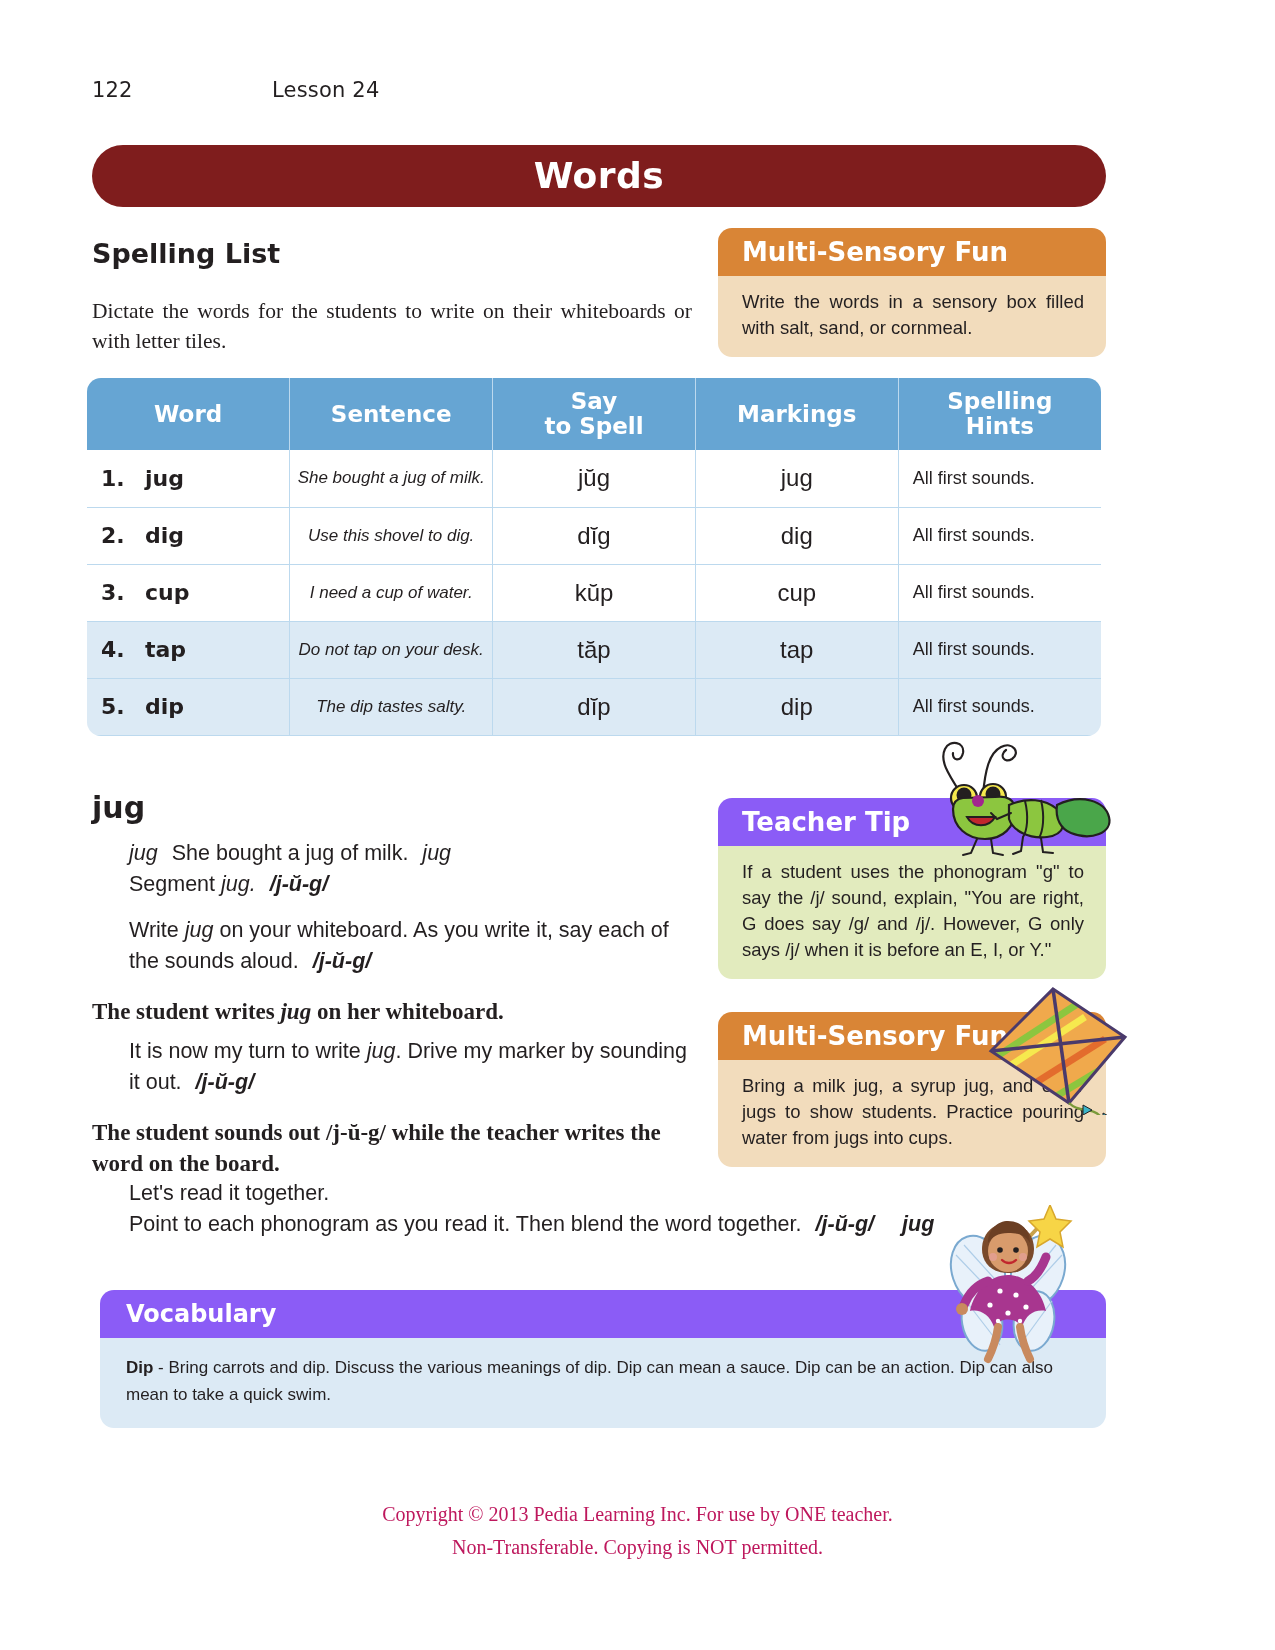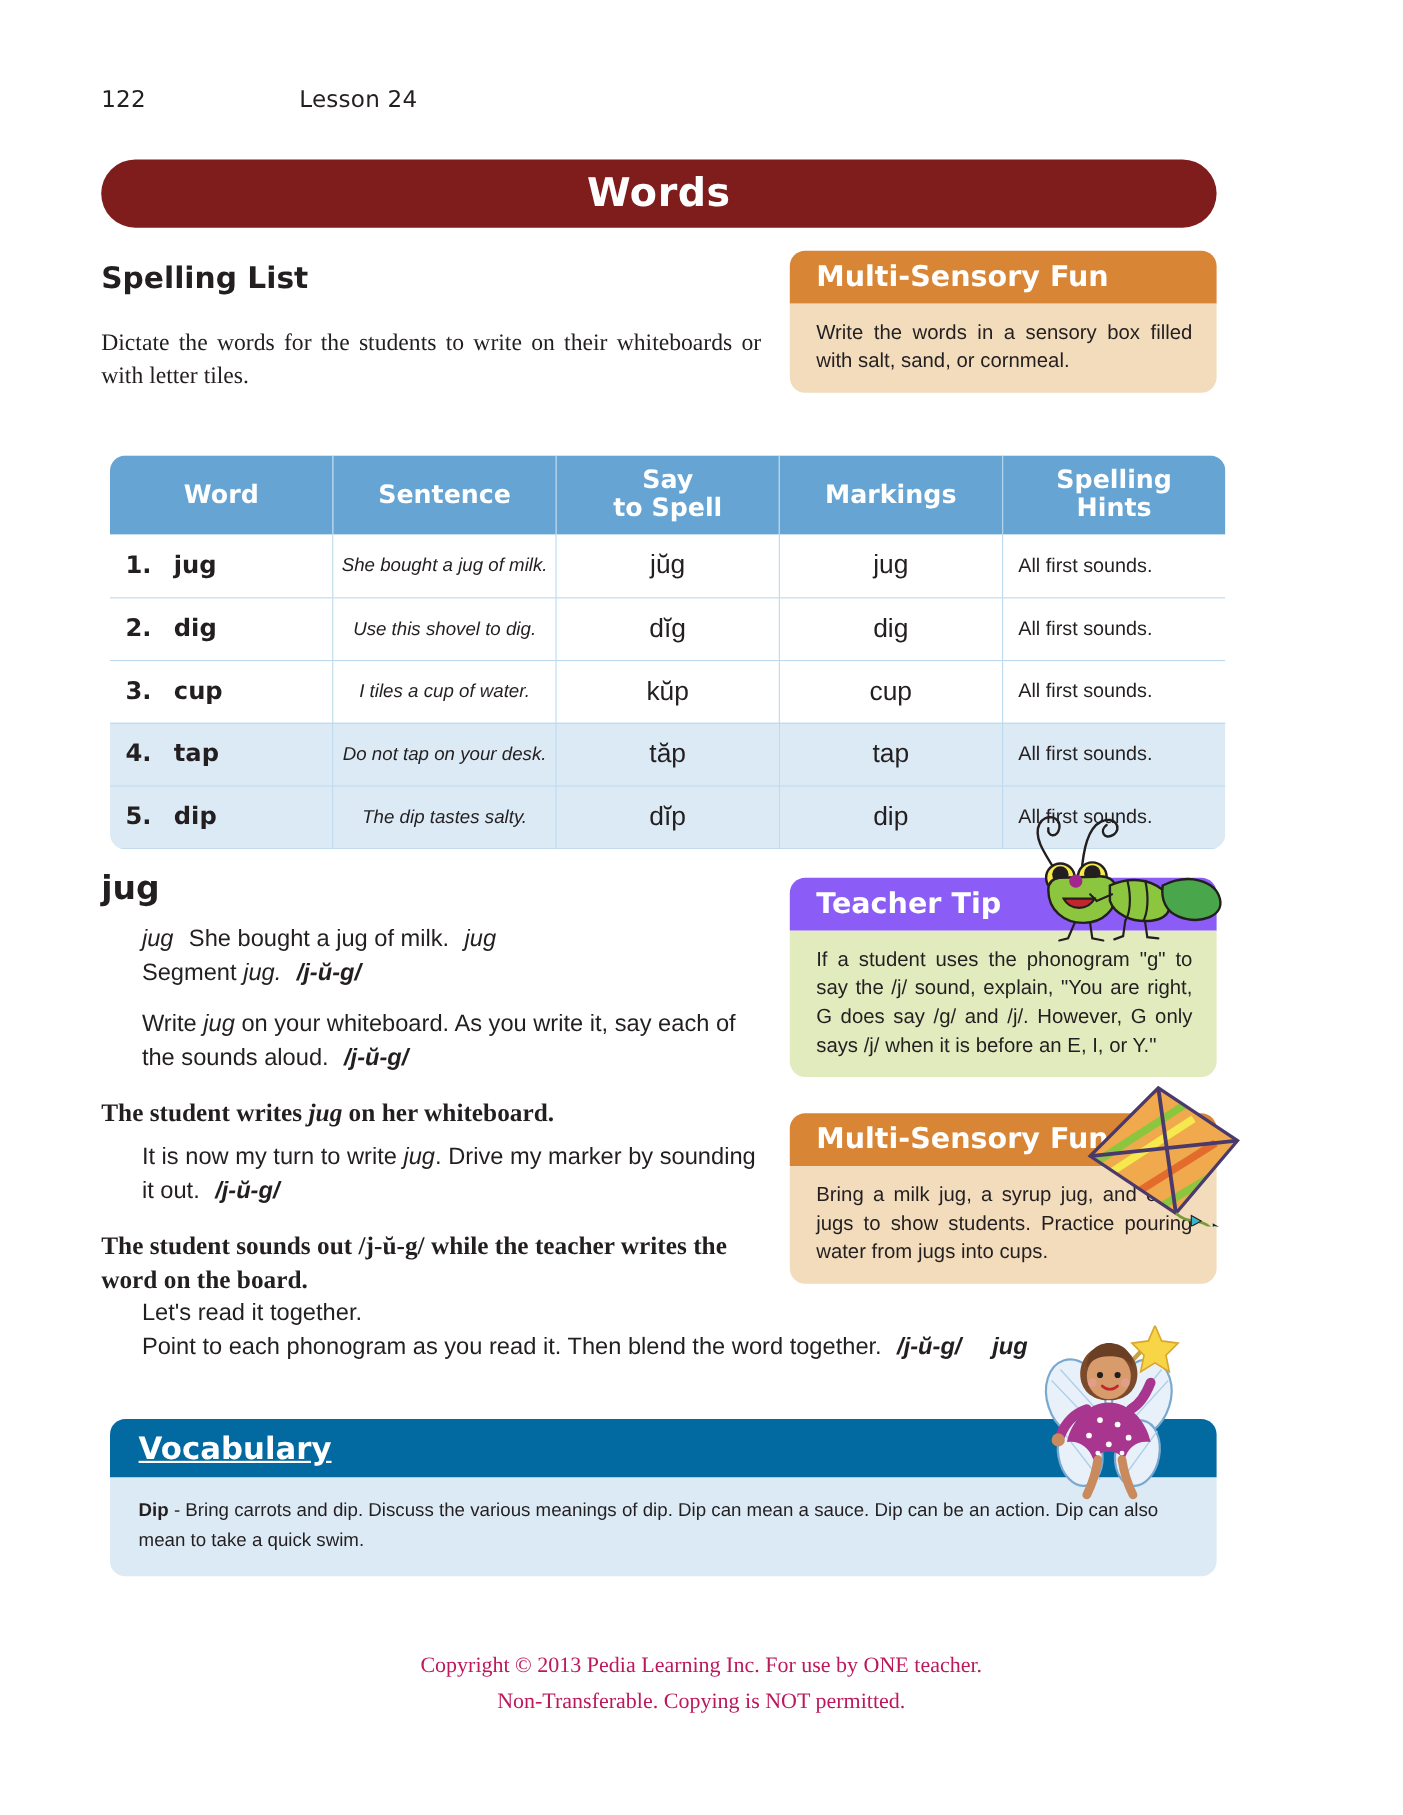--- a/index.html
+++ b/index.html
@@ -112,28 +112,27 @@
   
   #msf1 { left: 718px; top: 228px; width: 388px; }
   
   #tt1  { left: 718px; top: 798px; width: 388px; }
   
   #msf2 { left: 718px; top: 1012px; width: 388px; }
 
   
   .wordtable {
     position: absolute;
-    left: 100px;
+    left: 87px;
     top: 378px;
     width: 1014px;
     border-collapse: collapse;
     border-radius: 14px;
     overflow: hidden;
     table-layout: fixed;
-    margin-top: 36px;
   }
   .wordtable thead th {
     background: #66a5d3;
     color: #fff;
     font-family: "DejaVu Sans", sans-serif;
     font-weight: bold;
     font-size: 23px;
     height: 72px;
     vertical-align: middle;
     text-align: center;
@@ -227,30 +226,29 @@
 
   
   .vocab {
     position: absolute;
     left: 100px;
     top: 1290px;
     width: 1006px;
     border-radius: 14px;
   }
   .vocab .vhead {
-    background: #0369a1;
+    background: #8b5cf6;
     color: #fff;
     font-family: "DejaVu Sans", sans-serif;
     font-weight: bold;
-    font-size: 28px;
+    font-size: 24px;
     padding: 10px 0 10px 26px;
     border-radius: 14px 14px 0 0;
     position: relative;
     z-index: 3;
-    text-decoration: underline;
   }
   .vocab .vbody {
     background: #dceaf5;
     font-family: "Liberation Sans", sans-serif;
     font-size: 17px;
     line-height: 27px;
     padding: 16px 26px 20px 26px;
     border-radius: 0 0 14px 14px;
     position: relative;
     z-index: 2;
@@ -321,21 +319,21 @@
       </tr>
       <tr>
         <td class="c-num"><span class="n">2.</span><span>dig</span></td>
         <td class="c-sent">Use this shovel to dig.</td>
         <td class="c-say">dĭg</td>
         <td class="c-mark">dig</td>
         <td class="c-hint">All first sounds.</td>
       </tr>
       <tr>
         <td class="c-num"><span class="n">3.</span><span>cup</span></td>
-        <td class="c-sent">I tiles a cup of water.</td>
+        <td class="c-sent">I need a cup of water.</td>
         <td class="c-say">kŭp</td>
         <td class="c-mark">cup</td>
         <td class="c-hint">All first sounds.</td>
       </tr>
       <tr class="alt">
         <td class="c-num"><span class="n">4.</span><span>tap</span></td>
         <td class="c-sent">Do not tap on your desk.</td>
         <td class="c-say">tăp</td>
         <td class="c-mark">tap</td>
         <td class="c-hint">All first sounds.</td>

